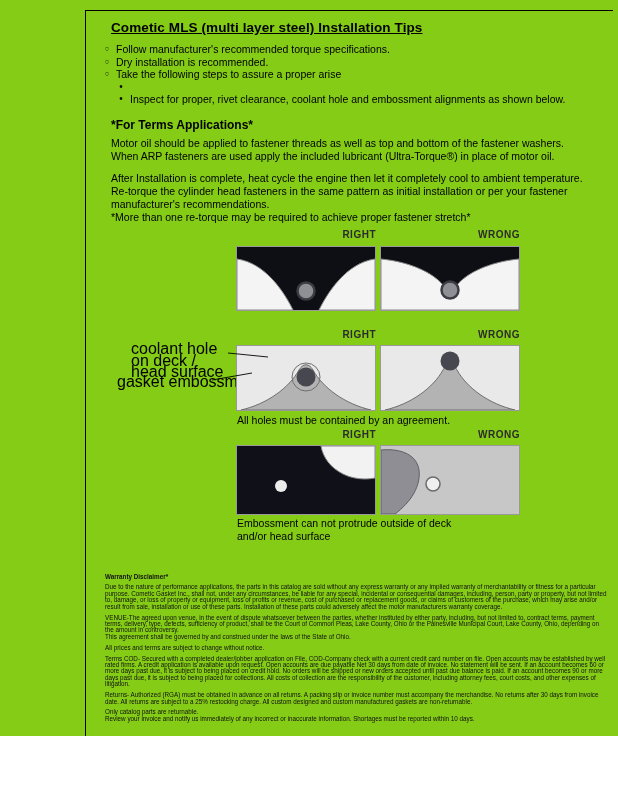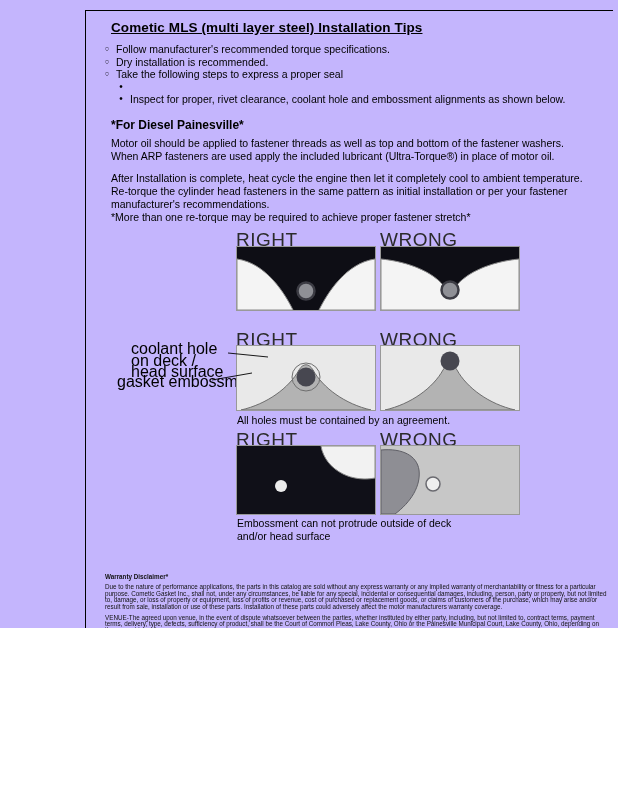--- a/index.html
+++ b/index.html
@@ -1,38 +1,38 @@
 <!DOCTYPE html>
 <html><head>
 <meta charset="utf-8">
 <style>
   * { margin:0; padding:0; box-sizing:border-box; }
   html,body { background:#ffffff; }
   body { font-family:"Liberation Sans", sans-serif; color:#000; }
-  .page { position:relative; width:618px; height:628px; background:#c4b5fd; overflow:hidden; }
+  .page { position:relative; width:618px; height:736px; background:#84cc16; overflow:hidden; }
 
   .border-top { position:absolute; left:85px; top:10px; width:528px; border-top:1.5px solid #000; }
   .border-left { position:absolute; left:85px; top:10px; height:753px; border-left:1.5px solid #000; }
 
   .title { position:absolute; left:111px; top:20px; font-size:13.5px; font-weight:bold; text-decoration:underline; letter-spacing:0.1px; }
 
   .tips { position:absolute; left:103px; top:43px; font-size:10.5px; }
   .tip { display:flex; align-items:flex-start; gap:5px; line-height:12.6px; }
   .tip .b { width:8px; text-align:center; flex:0 0 auto; }
   .tip .b.open { font-size:7.5px; line-height:12.6px; }
   .tip .b.fill { font-size:10px; line-height:12.6px; }
   .tip.sub { padding-left:14px; }
 
   .diesel-h { position:absolute; left:111px; top:118px; font-size:12px; font-weight:bold; }
   .para { position:absolute; left:111px; width:478px; font-size:10.5px; line-height:13px; }
   .p1 { top:137px; }
   .p2 { top:172px; }
   .note { top:211px; }
 
-  .d-label { position:absolute; width:140px; text-align:left; font-size:19px; color:#2b2b2b; letter-spacing:0.5px; }
+  .d-label { position:absolute; width:140px; text-align:right; font-size:10px; color:#2b2b2b; letter-spacing:0.5px;font-weight:bold; }
   .col-l { left:236px; } .col-r { left:380px; }
   .lr1 { top:229px; } .lr2 { top:329px; } .lr3 { top:429px; }
 
   .d-img { position:absolute; width:140px; border:1px solid #999; background:#fff; line-height:0; }
   .ir1 { top:246px; height:65px; }
   .ir2 { top:345px; height:66px; }
   .ir3 { top:445px; height:70px; }
   .d-img svg { display:block; width:100%; height:100%; }
 
   .caption { position:absolute; left:237px; font-size:10.5px; line-height:12.5px; }
@@ -64,32 +64,32 @@
     <div class="tip">
       <span class="b open">○</span>
       <span>Follow manufacturer's recommended torque specifications.</span>
     </div>
     <div class="tip">
       <span class="b open">○</span>
       <span>Dry installation is recommended.</span>
     </div>
     <div class="tip">
       <span class="b open">○</span>
-      <span>Take the following steps to express a proper seal</span>
+      <span>Take the following steps to assure a proper arise</span>
     </div>
     <div class="tip sub">
       <span class="b fill">•</span>
     </div>
     <div class="tip sub">
       <span class="b fill">•</span>
       <span>Inspect for proper, rivet clearance, coolant hole and embossment alignments as shown below.</span>
     </div>
   </div>
 
-  <h2 class="diesel-h">*For Diesel Painesville*</h2>
+  <h2 class="diesel-h">*For Terms Applications*</h2>
   <p class="para p1">Motor oil should be applied to fastener threads as well as top and bottom of the fastener washers. When ARP fasteners are used apply the included lubricant (Ultra-Torque®) in place of motor oil.</p>
   <p class="para p2">After Installation is complete, heat cycle the engine then let it completely cool to ambient temperature. Re-torque the cylinder head fasteners in the same pattern as initial installation or per your fastener manufacturer's recommendations.</p>
   <p class="para note">*More than one re-torque may be required to achieve proper fastener stretch*</p>
 
   <div class="d-label lr1 col-l">RIGHT</div>
   <div class="d-label lr1 col-r">WRONG</div>
 
   <div class="d-img ir1 col-l">
     <svg viewBox="0 0 138 63" preserveAspectRatio="none">
       <rect x="0" y="0" width="138" height="63" fill="#0e0e15"></rect>

